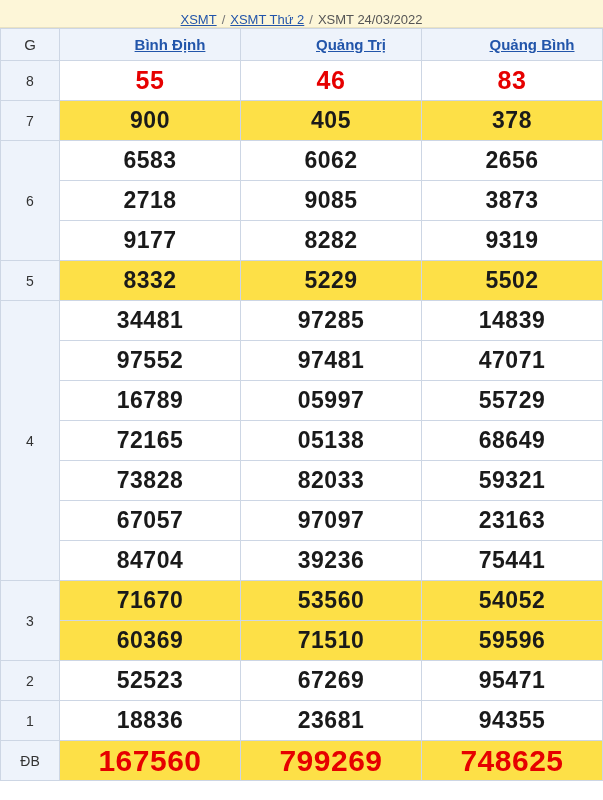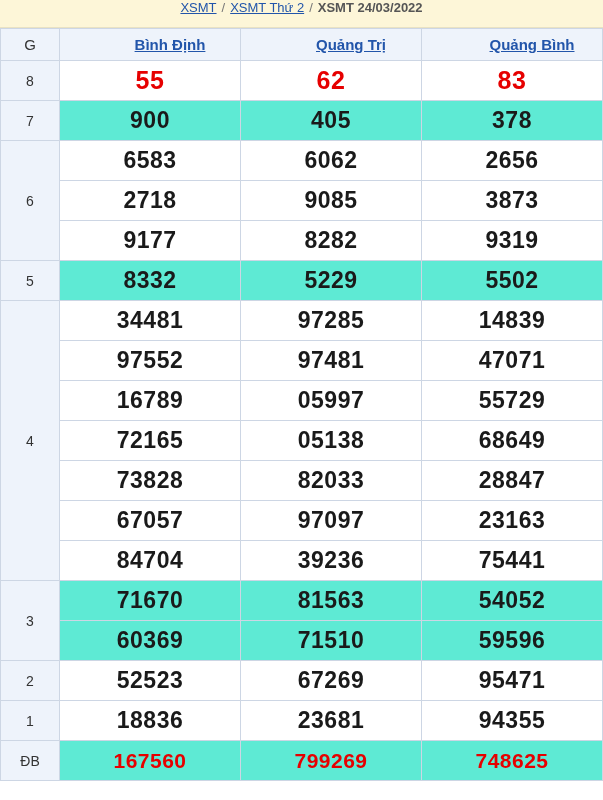--- a/index.html
+++ b/index.html
@@ -14,39 +14,38 @@
     height: 800px;
     position: relative;
     background: #ffffff;
     overflow: hidden;
   }
   .breadcrumb {
     height: 28px;
     background: #fdf6d8;
     border-bottom: 1px solid #e9e2c3;
     display: flex;
-    align-items: flex-start;
+    align-items: flex-end;
     justify-content: center;
     font-size: 13px;
     color: #555;
   }
   .breadcrumb a {
     color: #2255aa;
     text-decoration: underline;
     margin: 0 3px;
   }
   .breadcrumb .sep {
     color: #777;
     margin: 0 2px;
   }
   .breadcrumb .current {
     color: #555;
     margin: 0 3px;
     text-decoration: none;
-    font-weight: bold;
   }
   table.lotto {
     width: 603px;
     border-collapse: collapse;
     table-layout: fixed;
   }
   table.lotto th, table.lotto td {
     border: 1px solid #cdd6e4;
     text-align: center;
     vertical-align: middle;
@@ -71,24 +70,24 @@
     font-size: 14px;
     color: #333;
   }
   td.num {
     font-size: 23px;
     font-weight: bold;
     color: #1a1a1a;
     letter-spacing: 0.5px;
     margin-top: 31px;
   }
-  tr.band-alt td.num { background: #5eead4; }
+  tr.band-alt td.num { background: #fde047; }
   tr.band-alt td.label { background: #eef3fb; }
   td.num.g8 { font-size: 25px; color: #e60000; }
-  td.num.db { font-size: 21px; color: #e60000; }
+  td.num.db { font-size: 30px; color: #e60000; }
   .r-h { height: 40px; }
 </style>
 </head>
 <body>
 
 <div id="page">
 
   <div class="breadcrumb">
     <a href="#">XSMT</a>
     <span class="sep">/</span>
@@ -104,21 +103,21 @@
         <th><a href="#">Bình Định</a></th>
         <th><a href="#">Quảng Trị</a></th>
         <th><a href="#">Quảng Bình</a></th>
       </tr>
     </thead>
     <tbody>
 
       <tr class="r-h">
         <td class="label">8</td>
         <td class="num g8">55</td>
-        <td class="num g8">62</td>
+        <td class="num g8">46</td>
         <td class="num g8">83</td>
       </tr>
 
       <tr class="r-h band-alt">
         <td class="label">7</td>
         <td class="num">900</td>
         <td class="num">405</td>
         <td class="num">378</td>
       </tr>
 
@@ -163,37 +162,37 @@
         <td class="num">55729</td>
       </tr>
       <tr class="r-h">
         <td class="num">72165</td>
         <td class="num">05138</td>
         <td class="num">68649</td>
       </tr>
       <tr class="r-h">
         <td class="num">73828</td>
         <td class="num">82033</td>
-        <td class="num">28847</td>
+        <td class="num">59321</td>
       </tr>
       <tr class="r-h">
         <td class="num">67057</td>
         <td class="num">97097</td>
         <td class="num">23163</td>
       </tr>
       <tr class="r-h">
         <td class="num">84704</td>
         <td class="num">39236</td>
         <td class="num">75441</td>
       </tr>
 
       <tr class="r-h band-alt">
         <td class="label" rowspan="2">3</td>
         <td class="num">71670</td>
-        <td class="num">81563</td>
+        <td class="num">53560</td>
         <td class="num">54052</td>
       </tr>
       <tr class="r-h band-alt">
         <td class="num">60369</td>
         <td class="num">71510</td>
         <td class="num">59596</td>
       </tr>
 
       <tr class="r-h">
         <td class="label">2</td>

